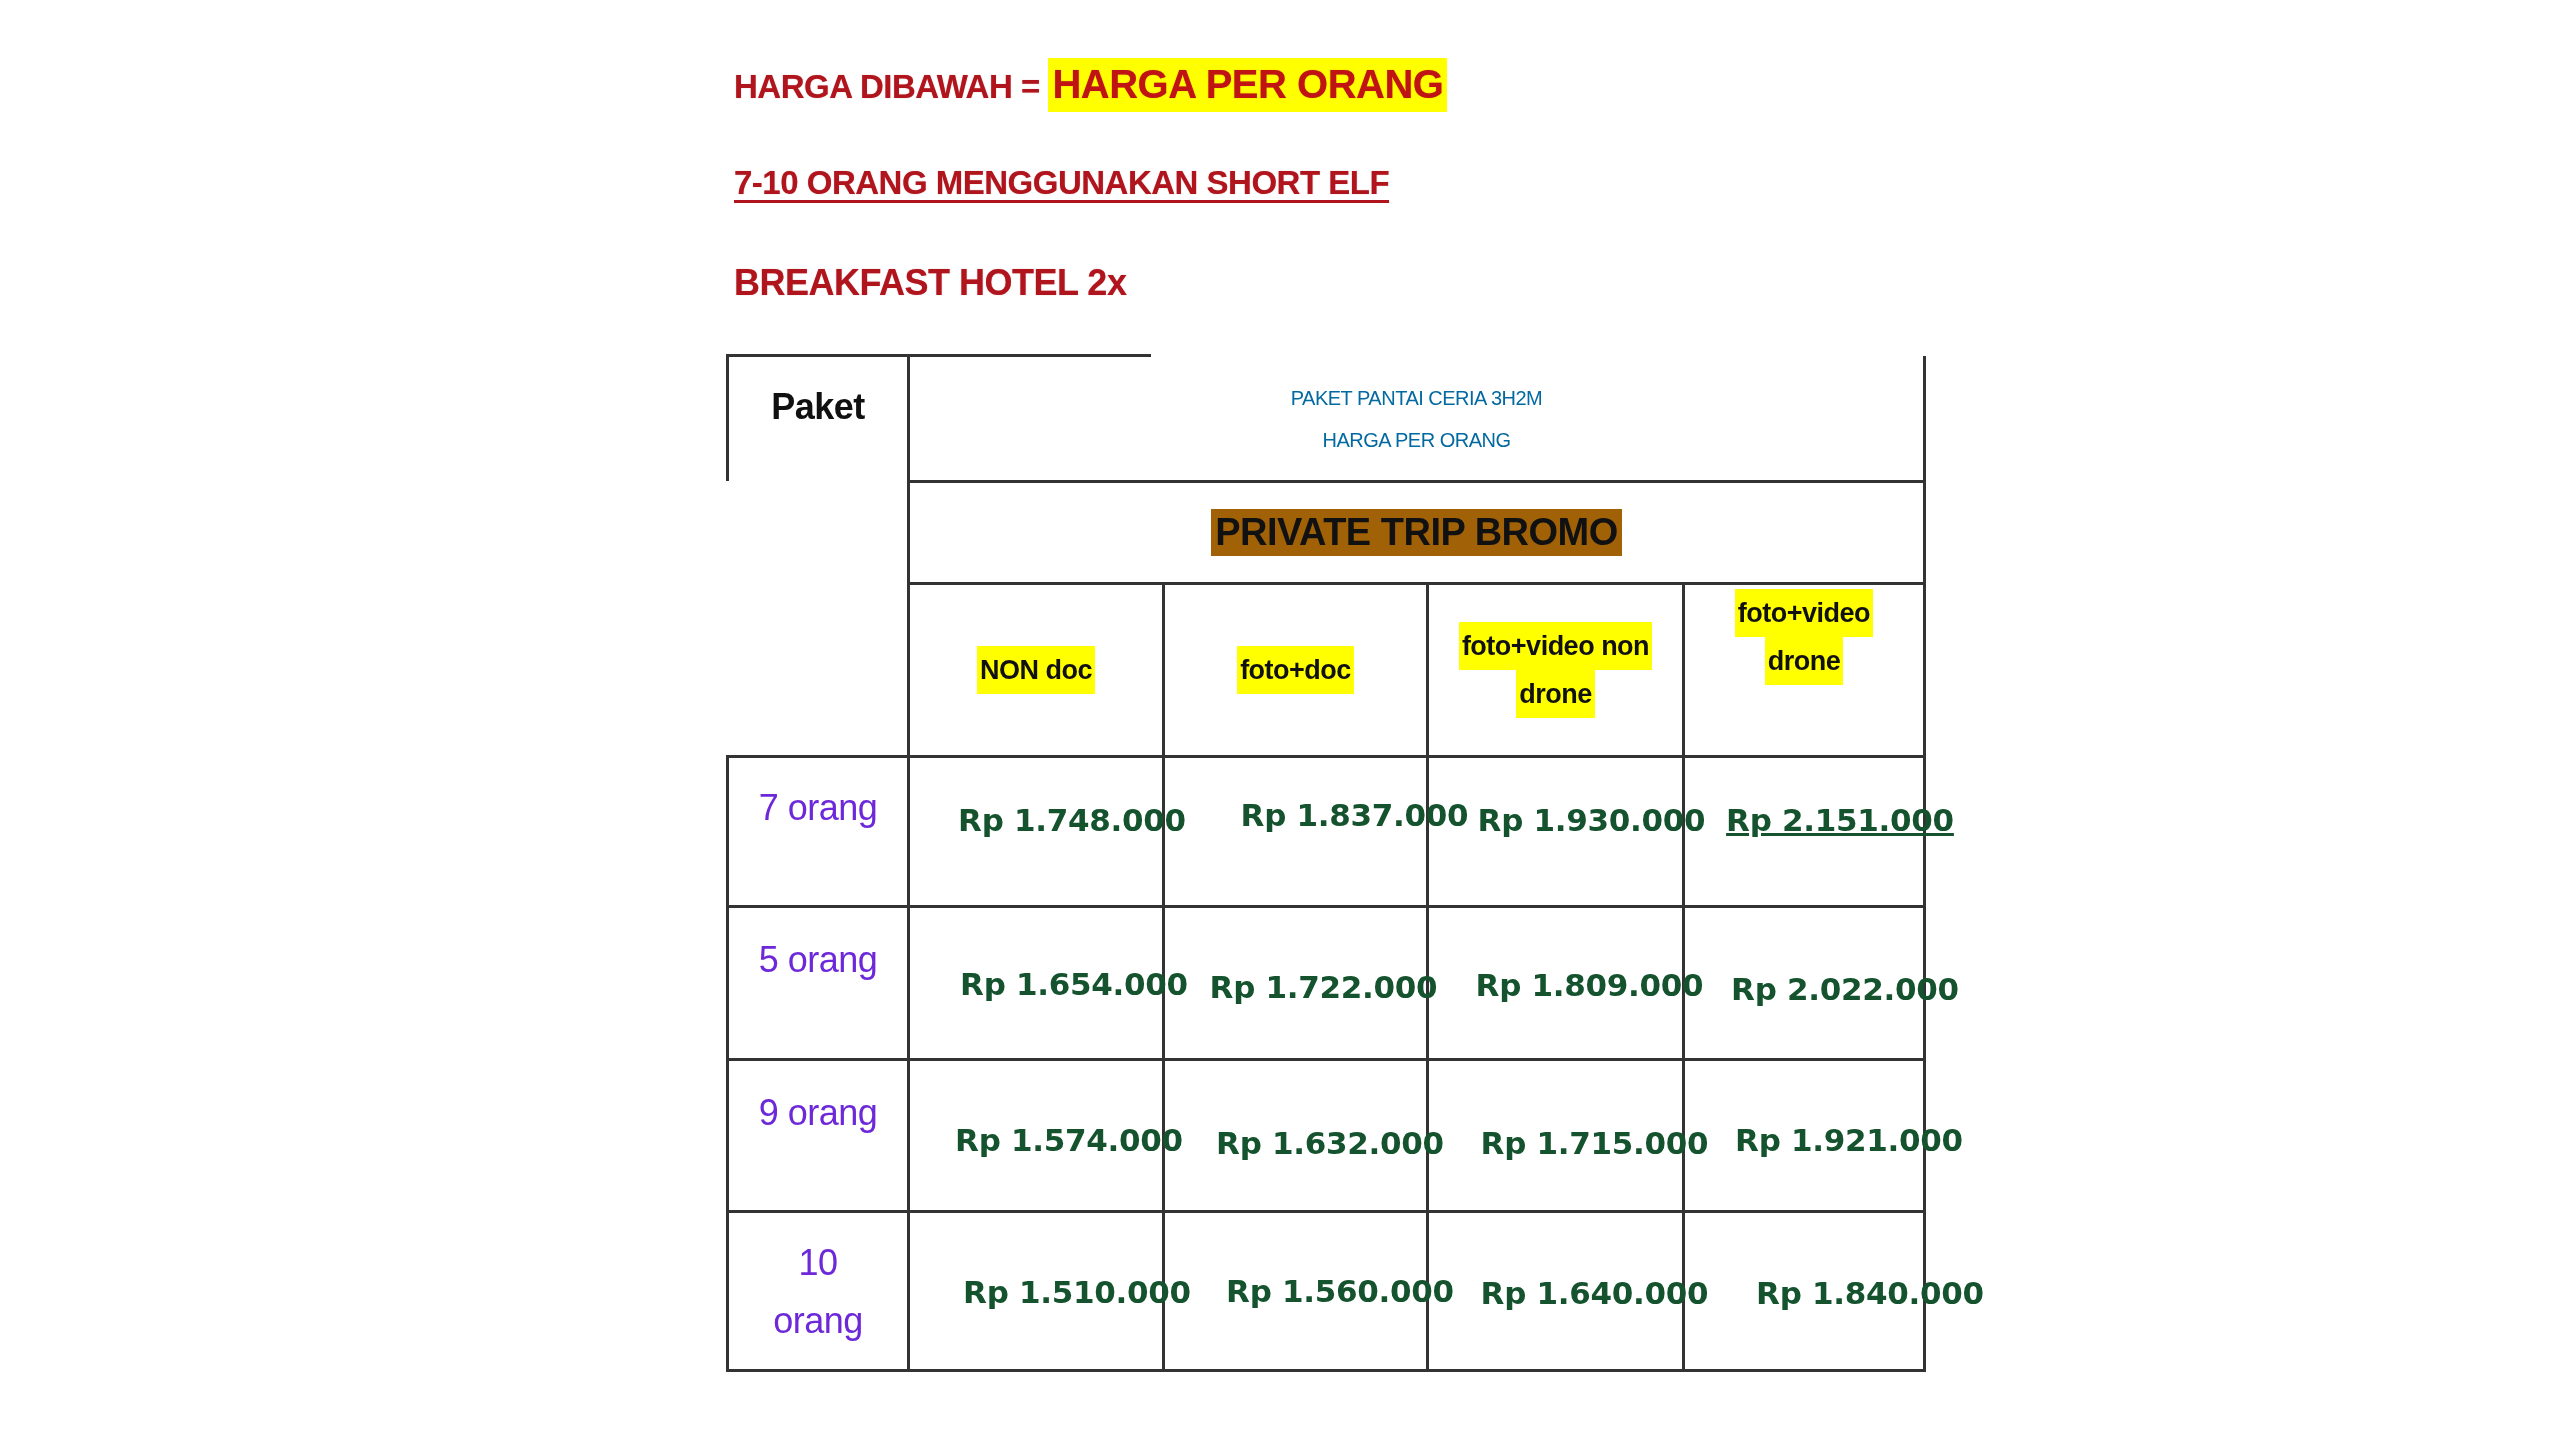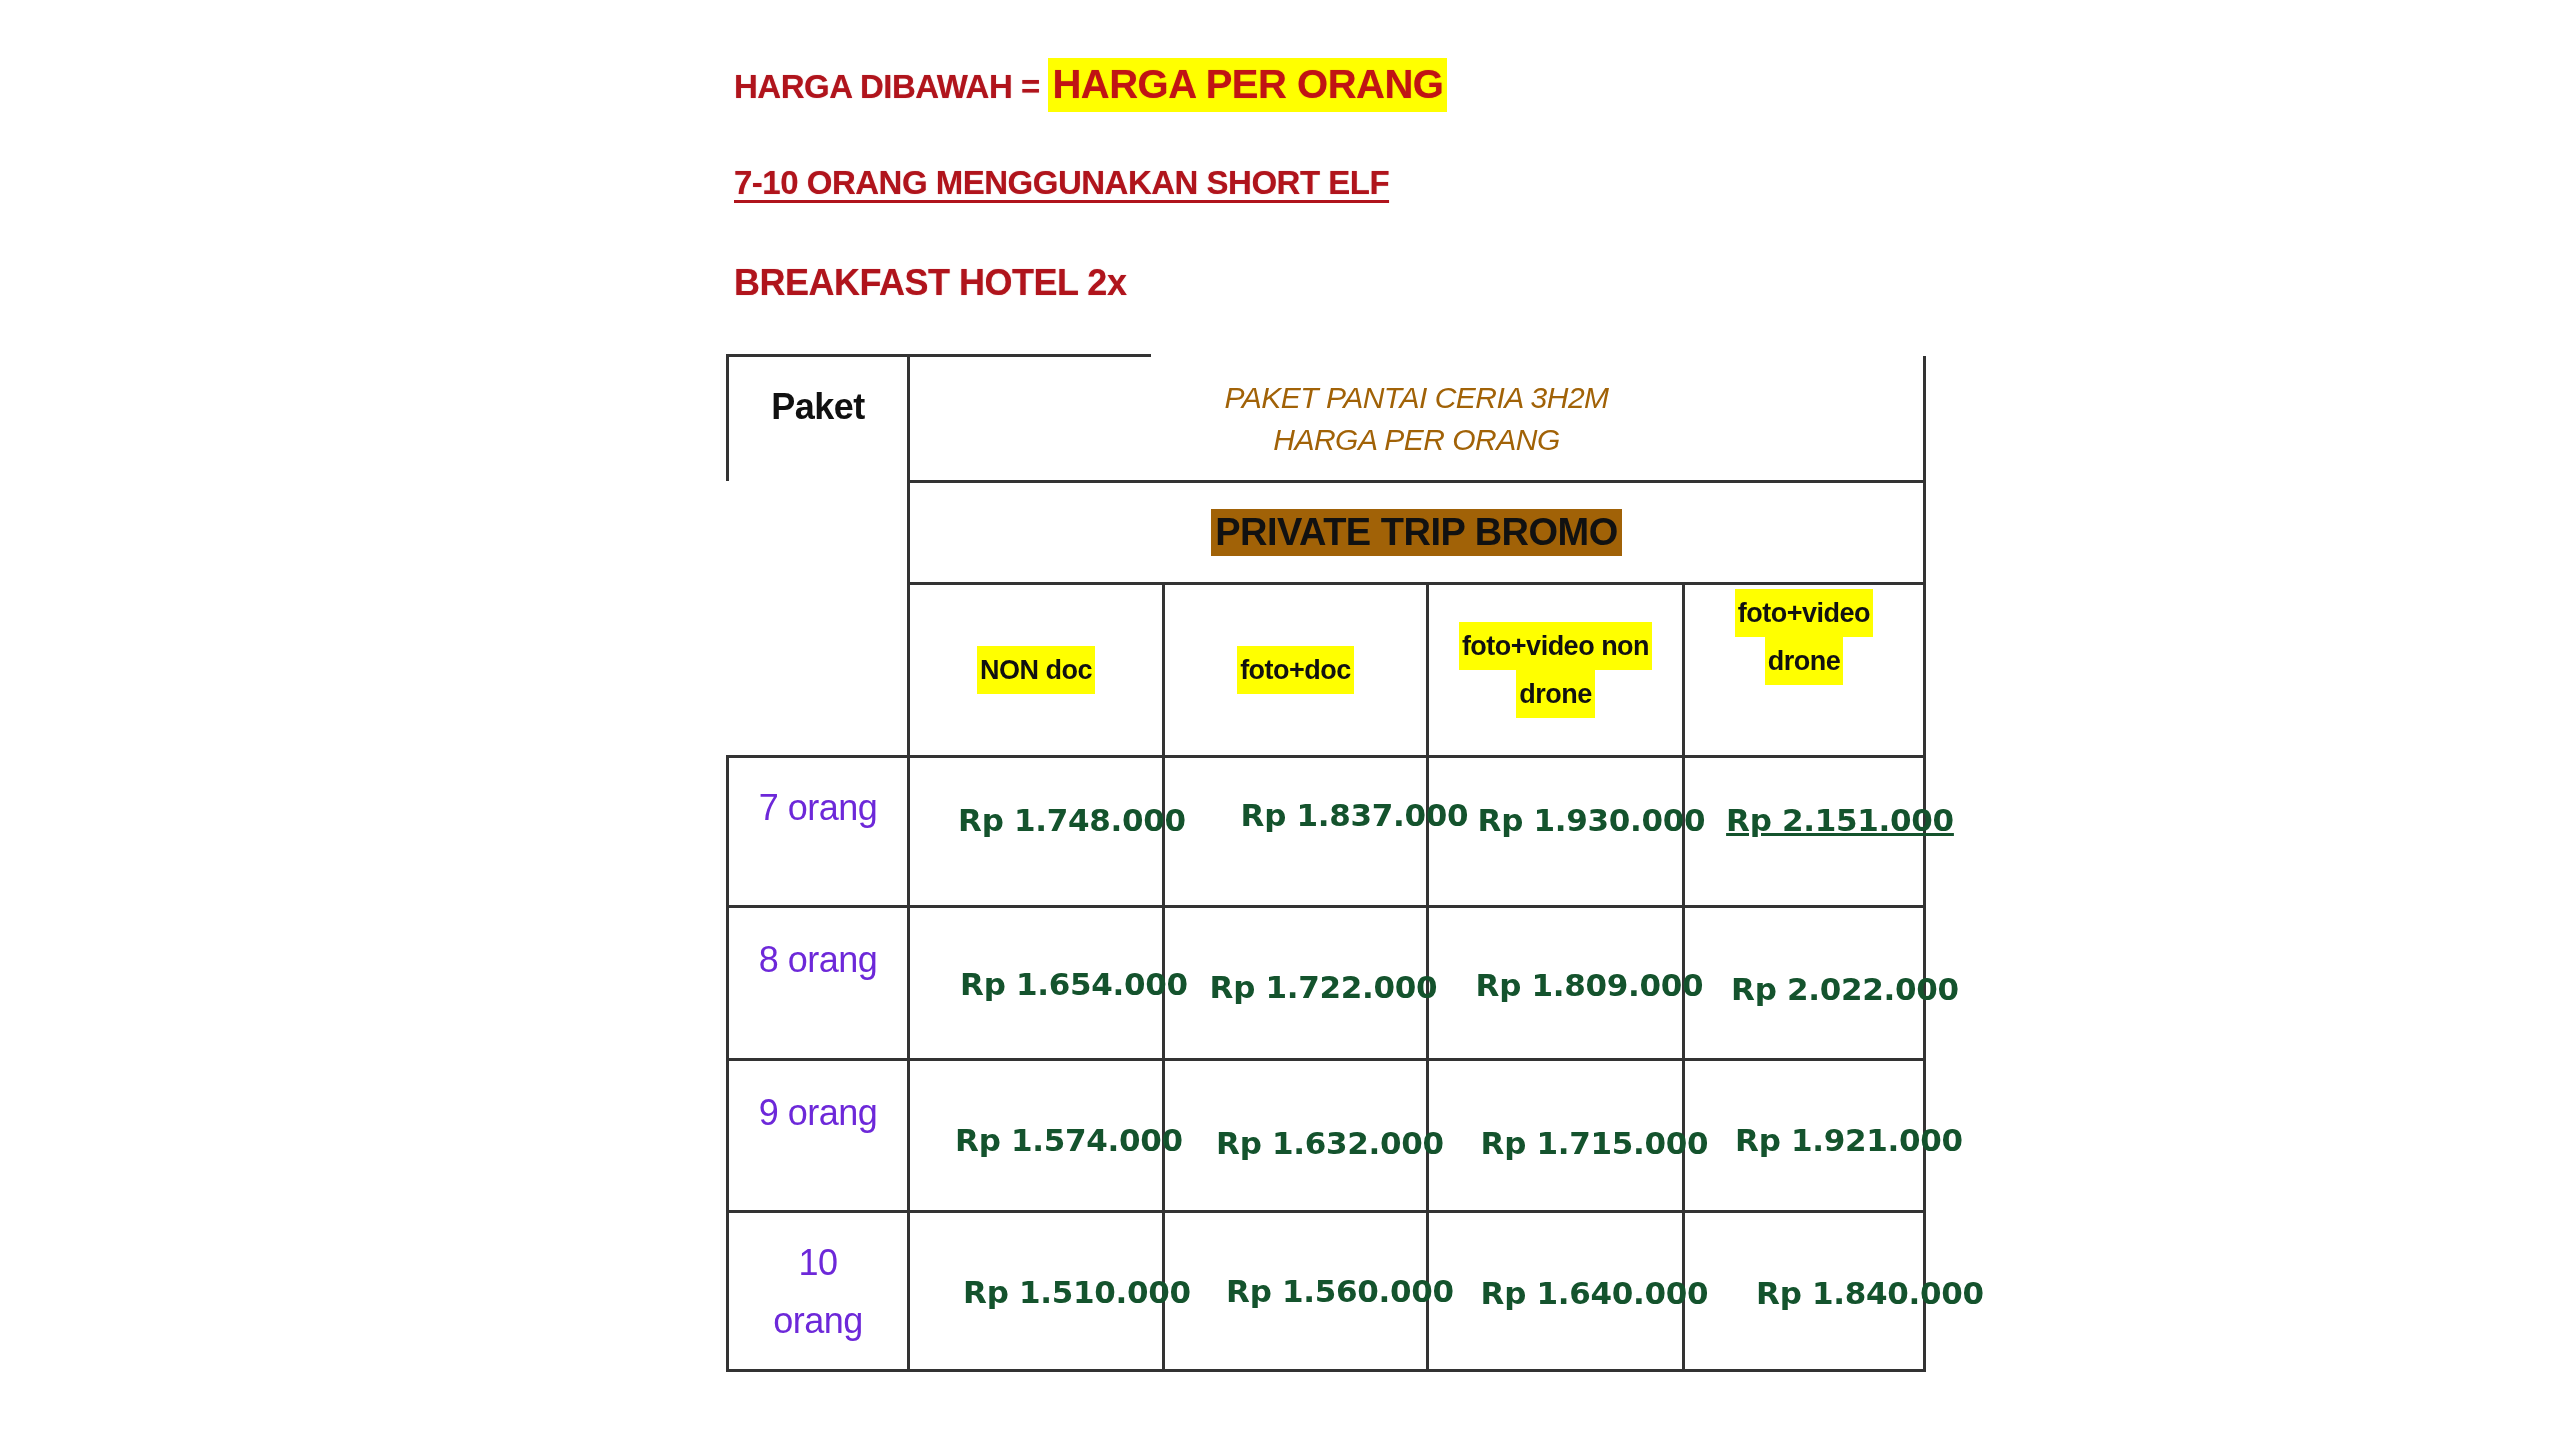--- a/index.html
+++ b/index.html
@@ -13,21 +13,21 @@
   .hdr2 { top: 164px; font-size: 33px; text-decoration: underline; text-underline-offset: 6px; }
   .hdr3 { top: 262px; font-size: 36px; }
 
   .line { position: absolute; background: #333333; }
   .h { height: 3px; }
   .v { width: 3px; }
 
   .cell { position: absolute; display: flex; align-items: center; justify-content: center;
           text-align: center; }
   .paket { font-weight: bold; font-size: 36px; color: #111; letter-spacing: -0.5px; }
-  .sub-title { color: #a16207; font-size: 30px; line-height: 42px; letter-spacing: -0.5px; font-style: italic; }
+  .sub-title { color: #0369a1; font-size: 20px; line-height: 42px; letter-spacing: -0.5px; }
   .trip { font-weight: bold; font-size: 38px; color: #111; letter-spacing: -0.5px; }
   .yl { background: #a16207; padding: 2px 4px; }
   .colh { font-weight: bold; font-size: 27px; color: #111; line-height: 44px; letter-spacing: -0.5px; }
   .colh span { background: #ffff00; padding: 2px 3px; box-decoration-break: clone; -webkit-box-decoration-break: clone; }
   .rowlbl { font-size: 36px; color: #6d28d9; line-height: 58px; letter-spacing: -0.5px; }
   .price { font-weight: bold; font-size: 31px; color: #14532d; letter-spacing: -0.3px;
            font-family: "DejaVu Sans", sans-serif; padding-left: 36px; }
 </style>
 </head>
 <body>
@@ -88,21 +88,21 @@
     <span>foto+video</span>
     <span>drone</span>
   </div>
 
   <div class="cell rowlbl" style="left:729px; top:778px; width:178px; height:60px;">7 orang</div>
   <div class="cell price" style="left:910px; top:790px; width:252px; height:60px;">Rp 1.748.000</div>
   <div class="cell price" style="left:1165px; top:785px; width:255px; height:60px;margin-left:26px;">Rp 1.837.000</div>
   <div class="cell price" style="left:1429px; top:790px; width:253px; height:60px;">Rp 1.930.000</div>
   <div class="cell price" style="left:1685px; top:790px; width:238px; height:60px;text-decoration:underline;">Rp 2.151.000</div>
 
-  <div class="cell rowlbl" style="left:729px; top:930px; width:178px; height:60px;">8 orang</div>
+  <div class="cell rowlbl" style="left:729px; top:930px; width:178px; height:60px;">5 orang</div>
   <div class="cell price" style="left:912px; top:954px; width:252px; height:60px;">Rp 1.654.000</div>
   <div class="cell price" style="left:1160px; top:957px; width:255px; height:60px;">Rp 1.722.000</div>
   <div class="cell price" style="left:1427px; top:955px; width:253px; height:60px;">Rp 1.809.000</div>
   <div class="cell price" style="left:1690px; top:959px; width:238px; height:60px;">Rp 2.022.000</div>
 
   <div class="cell rowlbl" style="left:729px; top:1083px; width:178px; height:60px;">9 orang</div>
   <div class="cell price" style="left:907px; top:1110px; width:252px; height:60px;">Rp 1.574.000</div>
   <div class="cell price" style="left:1165px; top:1113px; width:258px; height:60px;">Rp 1.632.000</div>
   <div class="cell price" style="left:1432px; top:1113px; width:253px; height:60px;">Rp 1.715.000</div>
   <div class="cell price" style="left:1694px; top:1110px; width:238px; height:60px;">Rp 1.921.000</div>

